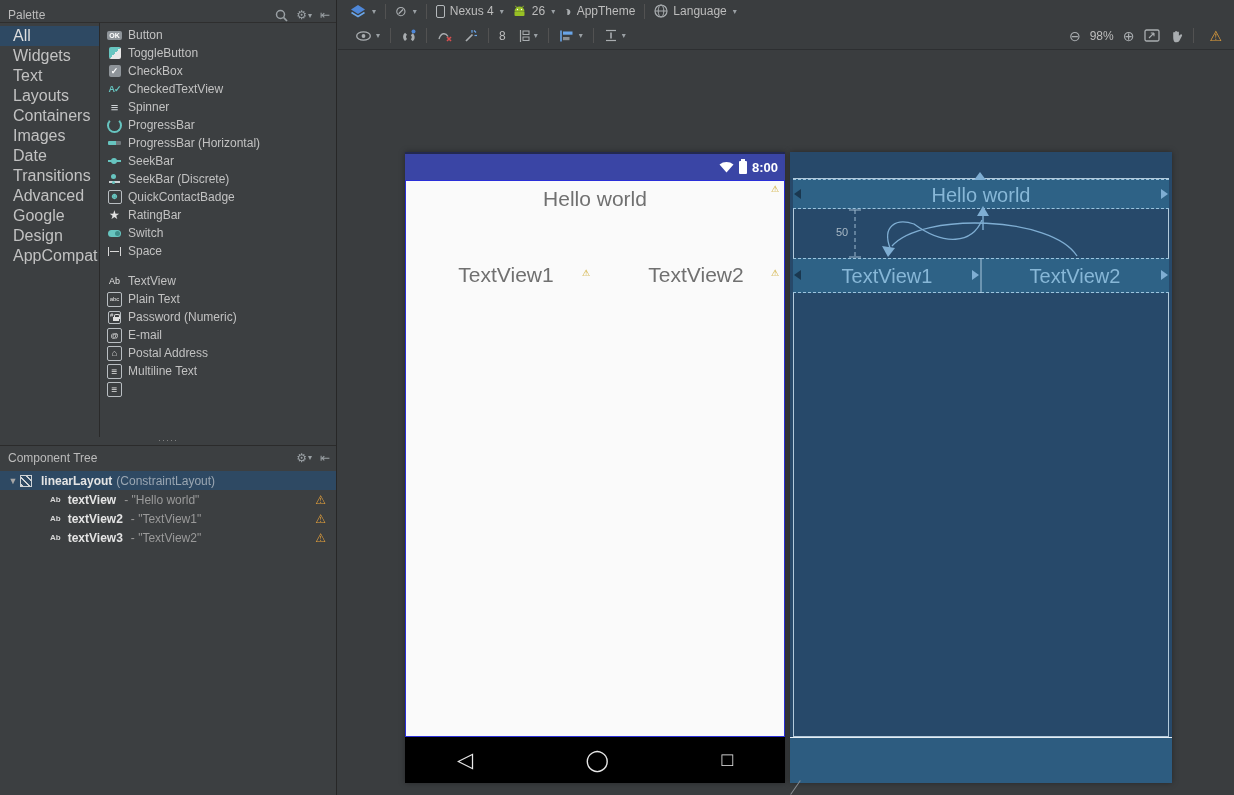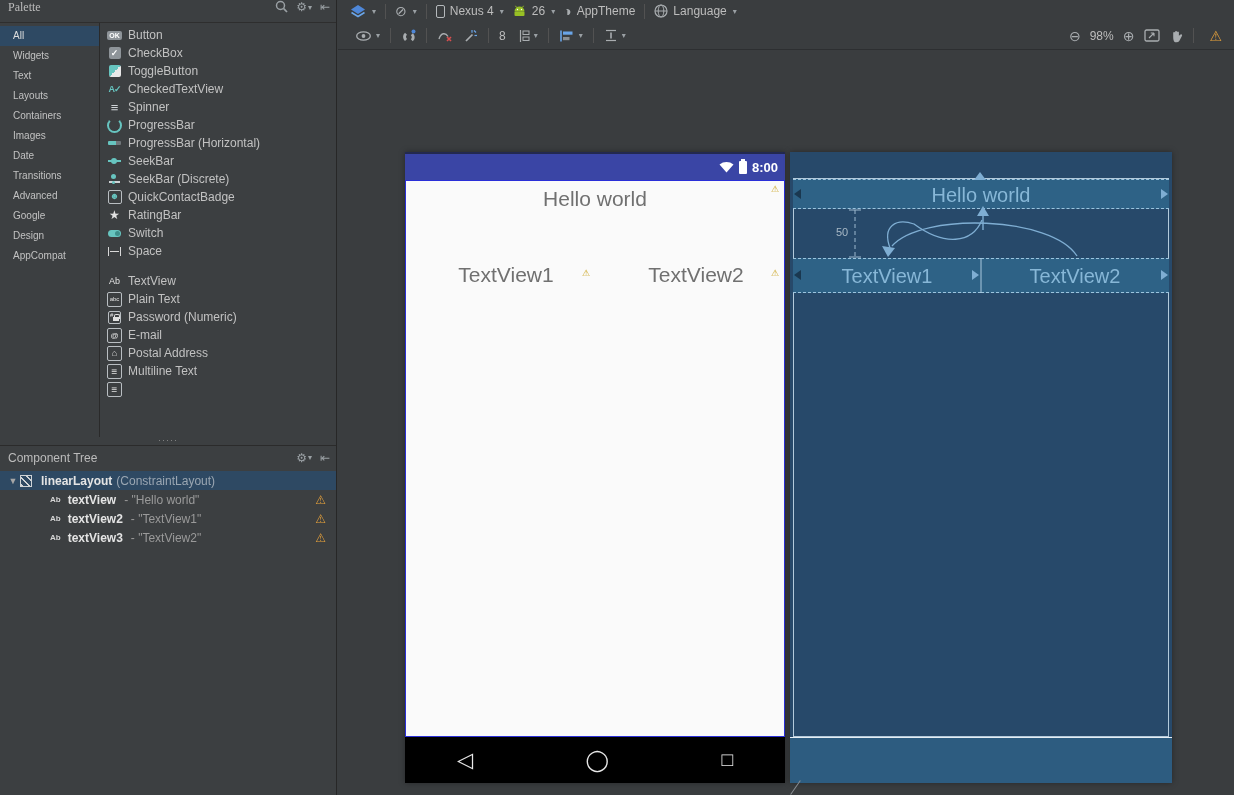--- a/index.html
+++ b/index.html
@@ -2,29 +2,29 @@
 <html><head>
 <meta charset="utf-8">
 <style>
   * { margin:0; padding:0; box-sizing:border-box; }
   html,body { width:1234px; height:795px; overflow:hidden; background:#3A3D3F;
     font-family:"Liberation Sans", sans-serif; -webkit-font-smoothing:antialiased; }
 
   
   .left-panel { position:absolute; left:0; top:0; width:337px; height:795px;
     background:#3C3F41; border-right:1px solid #272727; }
-  .panel-header { height:22px; display:flex; align-items:flex-start; padding:0 6px 0 8px;
-    font-size:12px; color:#bcbcbc;font-family:Liberation Serif, serif; }
+  .panel-header { height:22px; display:flex; align-items:flex-end; padding:0 6px 0 8px;
+    font-size:12px; color:#bcbcbc; }
   .panel-header .sp { flex:1; }
   .hicon { color:#9aa0a4; font-size:12px; margin-left:8px; display:inline-flex; align-items:center; }
   .chev { color:#9aa0a4; font-size:8px; margin-left:1px; }
 
   .palette-body { display:flex; height:415px; border-top:1px solid #2e2e2e; }
   .cats { width:100px; border-right:1px solid #2a2a2a; padding-top:3px; }
-  .cat { height:20px; line-height:20px; padding-left:13px; font-size:10px; color:#c2c2c2; }
+  .cat { height:20px; line-height:20px; padding-left:13px; font-size:16px; color:#c2c2c2; }
   .cat.sel { background:#2E4963; color:#dedede; }
   .comps { flex:1; padding:3px 0 0 7px; overflow:hidden; }
   .prow { height:18px; display:flex; align-items:center; gap:6px; }
   .plbl { font-size:12px; color:#c2c2c2; white-space:nowrap; }
   .sect-gap { height:12px; }
 
   .dots { height:8px; text-align:center; color:#8a8a8a; font-size:9px; line-height:6px;
     letter-spacing:1px; }
   .tree-header { height:24px; display:flex; align-items:center; padding:0 6px 0 8px;
     border-top:1px solid #2b2b2b; font-size:12px; color:#bcbcbc; }
@@ -182,26 +182,26 @@
       <div class="cat">Design</div>
       <div class="cat">AppCompat</div>
     </div>
 
     <div class="comps">
       <div class="prow">
           <span class="ic ic-ok"></span>
           <span class="plbl">Button</span>
         </div>
       <div class="prow">
+          <span class="ic ic-toggle"></span>
+          <span class="plbl">ToggleButton</span>
+        </div>
+      <div class="prow">
           <span class="ic ic-checkbox"></span>
           <span class="plbl">CheckBox</span>
-        </div>
-      <div class="prow">
-          <span class="ic ic-toggle"></span>
-          <span class="plbl">ToggleButton</span>
         </div>
       <div class="prow">
           <span class="ic ic-checkedtv"></span>
           <span class="plbl">CheckedTextView</span>
         </div>
       <div class="prow">
           <span class="ic ic-spinner"></span>
           <span class="plbl">Spinner</span>
         </div>
       <div class="prow">

